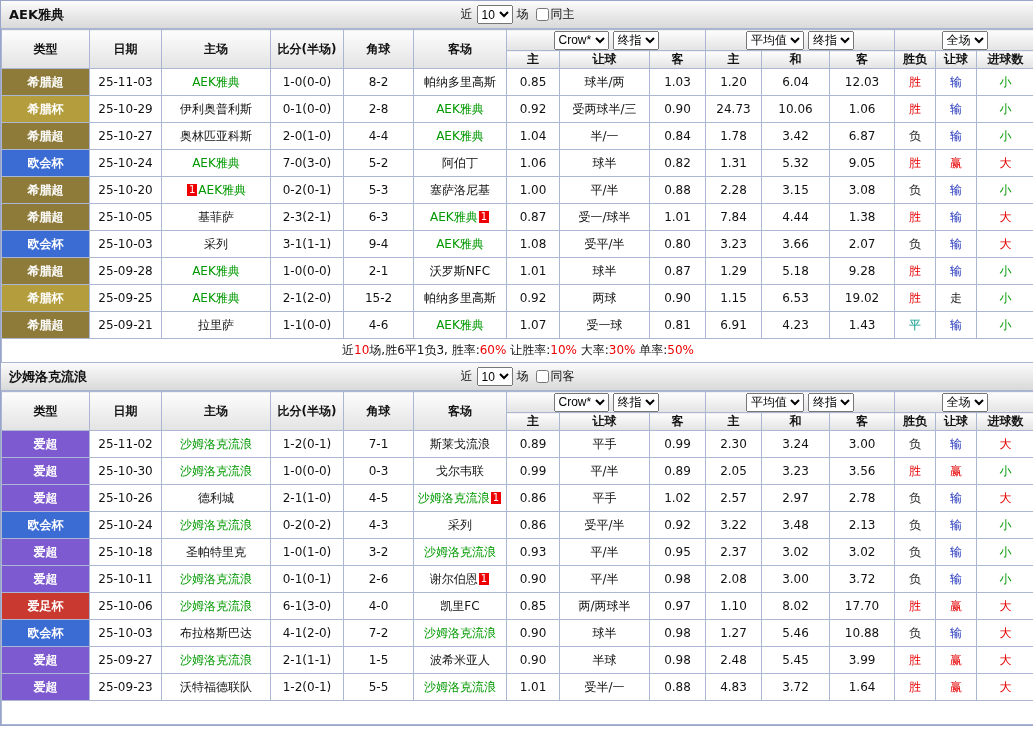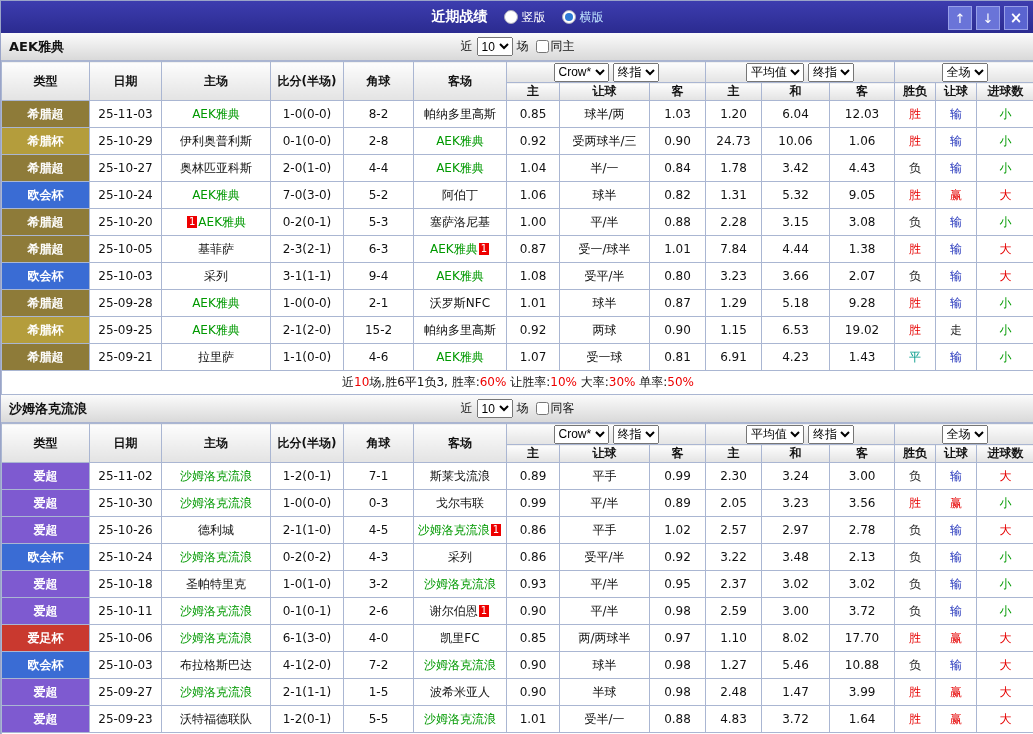--- a/index.html
+++ b/index.html
@@ -40,38 +40,20 @@
   .cr{color:#e60000}.cg{color:#090}.cb{color:#2233bb}.ck{color:#222}.ct{color:#009988}
   tfoot td{height:23px;background:#fff;font-size:12px}
   .red{color:#e00}
   .dd select{height:19px;font-size:12px;margin:0 2px;font-weight:normal}
 </style>
 </head>
 <body>
 
 <div class="wrap">
 
-  <div class="titlebar">
-    <span class="title">近期战绩</span>
-    <span class="radio-group">
-        <span class="radio">
-          <span class="rd"></span>
-          <span>竖版</span>
-        </span>
-        <span class="radio">
-          <span class="rd on"></span>
-          <span class="lbl-on">横版</span>
-        </span>
-      </span>
-    <span class="tb-actions">
-      <span class="tb-btn">↑</span>
-      <span class="tb-btn">↓</span>
-      <span class="tb-btn close">×</span>
-    </span>
-  </div>
 
   <div class="section">
     <div class="sec-head">
       <span class="team">AEK雅典</span>
       <span class="filters">
         <span>近</span>
         <select><option>10</option></select>
         <span>场</span>
         <label class="chk">
             <input type="checkbox" style="">
@@ -167,21 +149,21 @@
             <td>25-10-27</td>
             <td><span><span>奥林匹亚科斯</span></span></td>
             <td>2-0(1-0)</td>
             <td>4-4</td>
             <td><span><span class="focus">AEK雅典</span></span></td>
             <td>1.04</td>
             <td>半/一</td>
             <td>0.84</td>
             <td>1.78</td>
             <td>3.42</td>
-            <td>4.43</td>
+            <td>6.87</td>
             <td class="ck">负</td>
             <td class="cb">输</td>
             <td class="cg">小</td>
           </tr>
           <tr>
             <td class="lg lg-uecl">欧会杯</td>
             <td>25-10-24</td>
             <td><span><span class="focus">AEK雅典</span></span></td>
             <td>7-0(3-0)</td>
             <td>5-2</td>
@@ -457,21 +439,21 @@
           <tr>
             <td class="lg lg-ipl">爱超</td>
             <td>25-10-11</td>
             <td><span><span class="focus">沙姆洛克流浪</span></span></td>
             <td>0-1(0-1)</td>
             <td>2-6</td>
             <td><span><span>谢尔伯恩</span><span class="badge">1</span></span></td>
             <td>0.90</td>
             <td>平/半</td>
             <td>0.98</td>
-            <td>2.59</td>
+            <td>2.08</td>
             <td>3.00</td>
             <td>3.72</td>
             <td class="ck">负</td>
             <td class="cb">输</td>
             <td class="cg">小</td>
           </tr>
           <tr>
             <td class="lg lg-icup">爱足杯</td>
             <td>25-10-06</td>
             <td><span><span class="focus">沙姆洛克流浪</span></span></td>
@@ -509,21 +491,21 @@
             <td class="lg lg-ipl">爱超</td>
             <td>25-09-27</td>
             <td><span><span class="focus">沙姆洛克流浪</span></span></td>
             <td>2-1(1-1)</td>
             <td>1-5</td>
             <td><span><span>波希米亚人</span></span></td>
             <td>0.90</td>
             <td>半球</td>
             <td>0.98</td>
             <td>2.48</td>
-            <td>1.47</td>
+            <td>5.45</td>
             <td>3.99</td>
             <td class="cr">胜</td>
             <td class="cr">赢</td>
             <td class="cr">大</td>
           </tr>
           <tr>
             <td class="lg lg-ipl">爱超</td>
             <td>25-09-23</td>
             <td><span><span>沃特福德联队</span></span></td>
             <td>1-2(0-1)</td>

